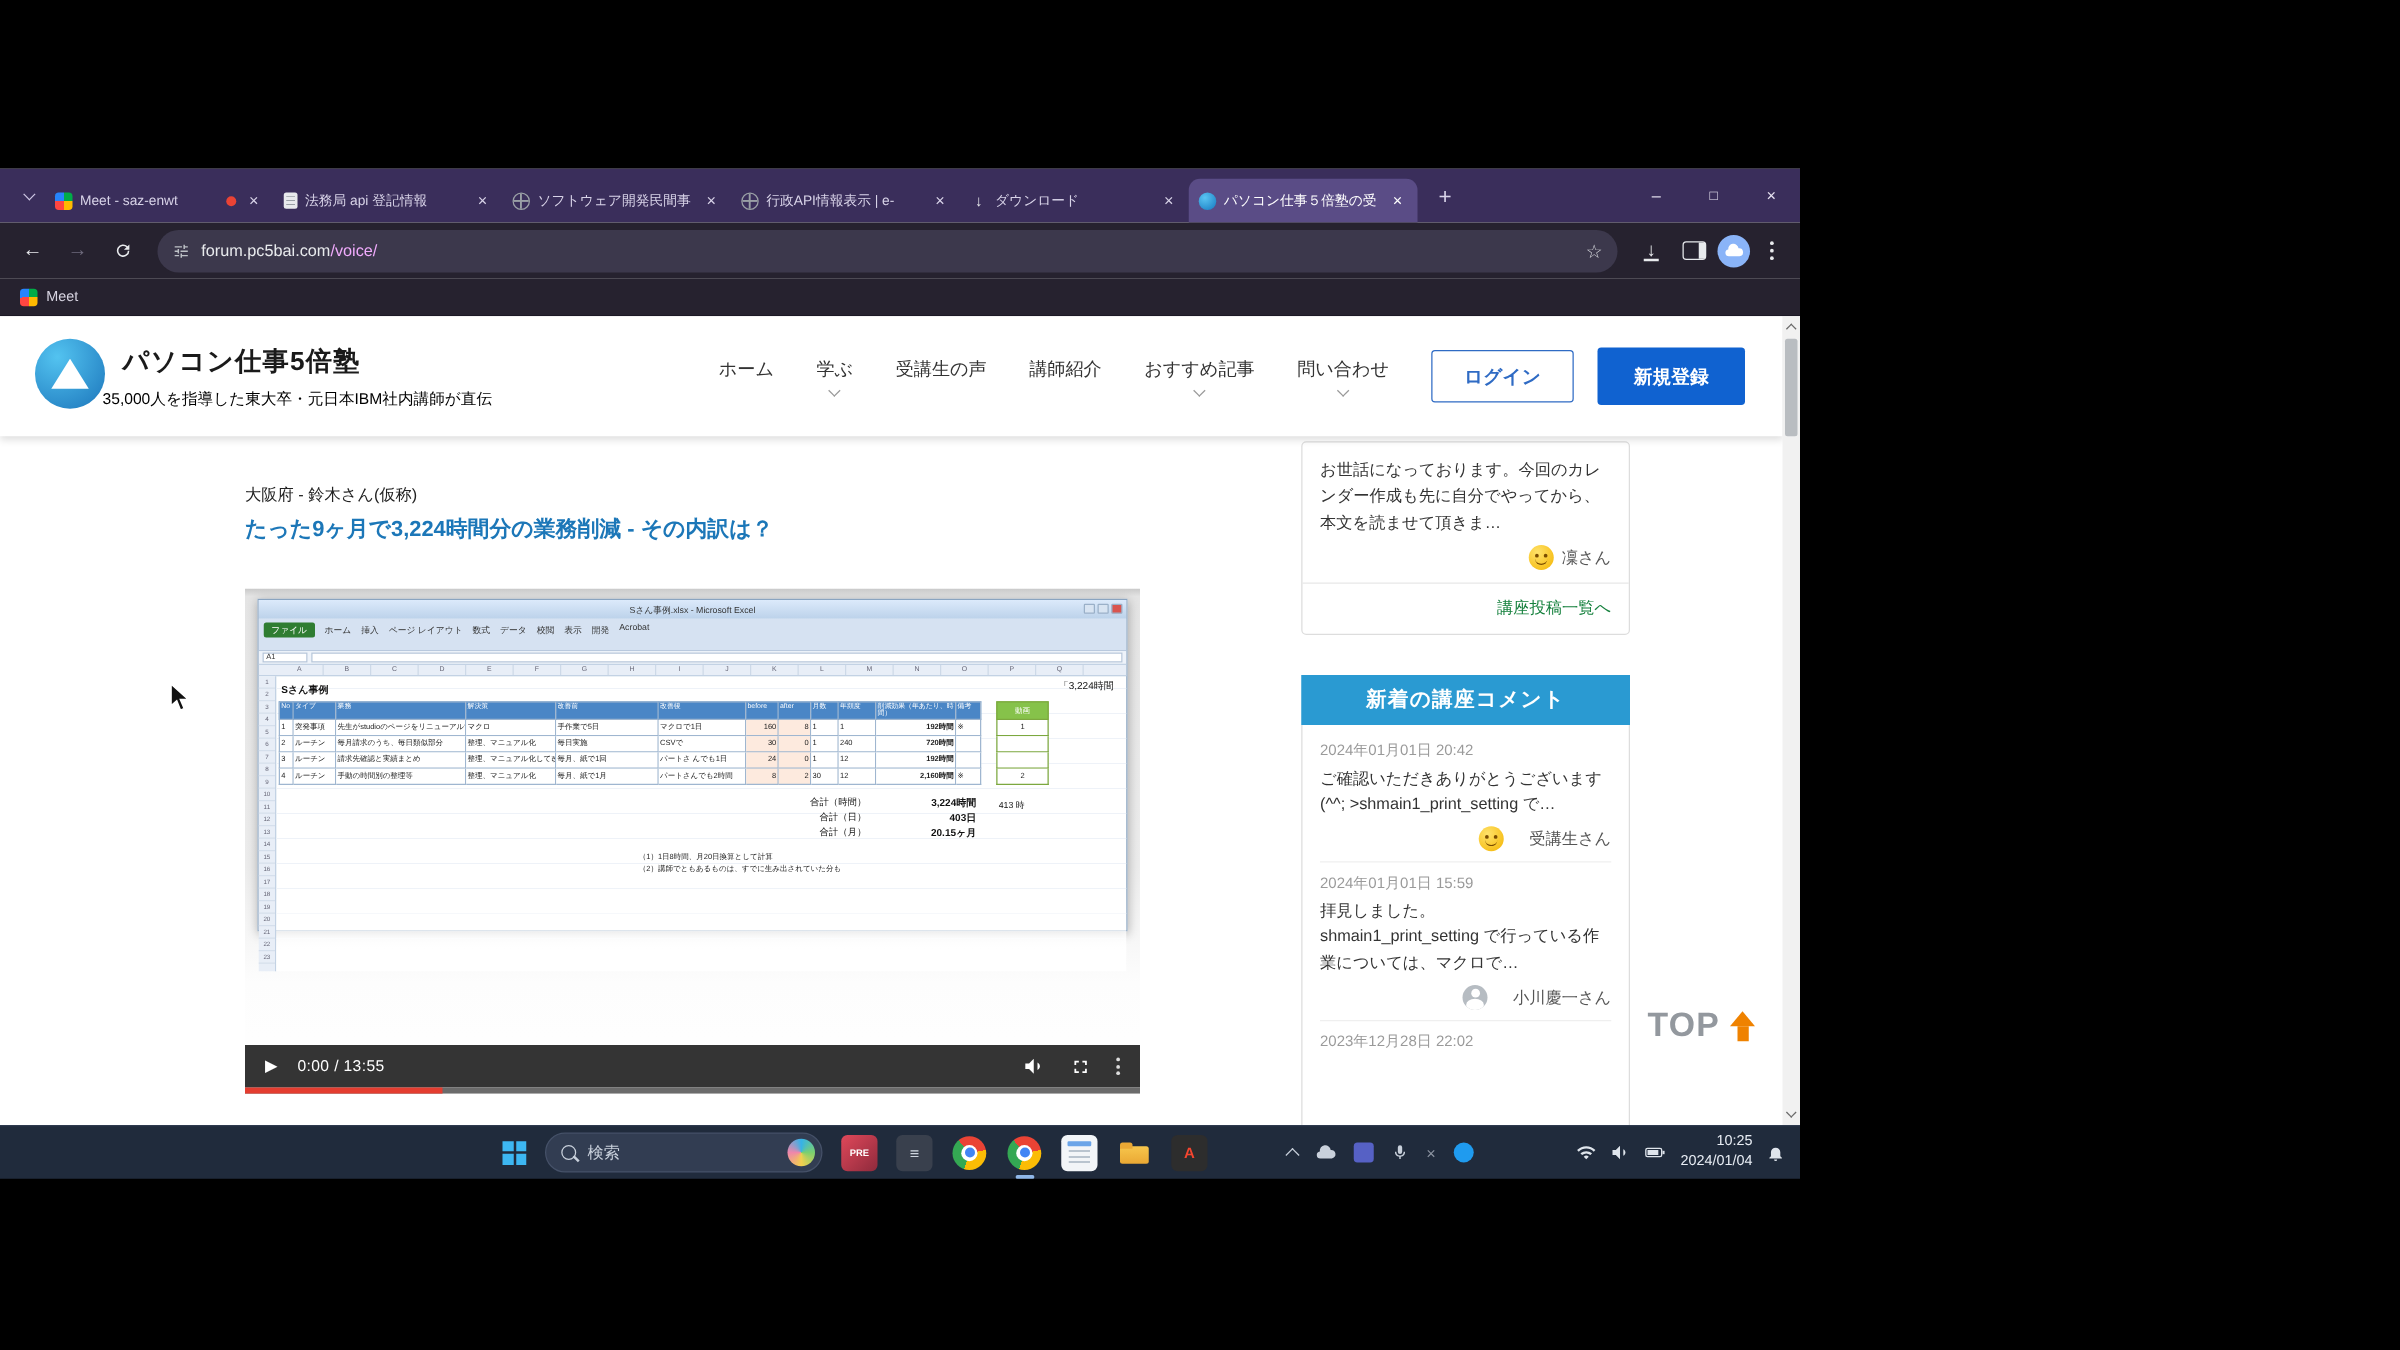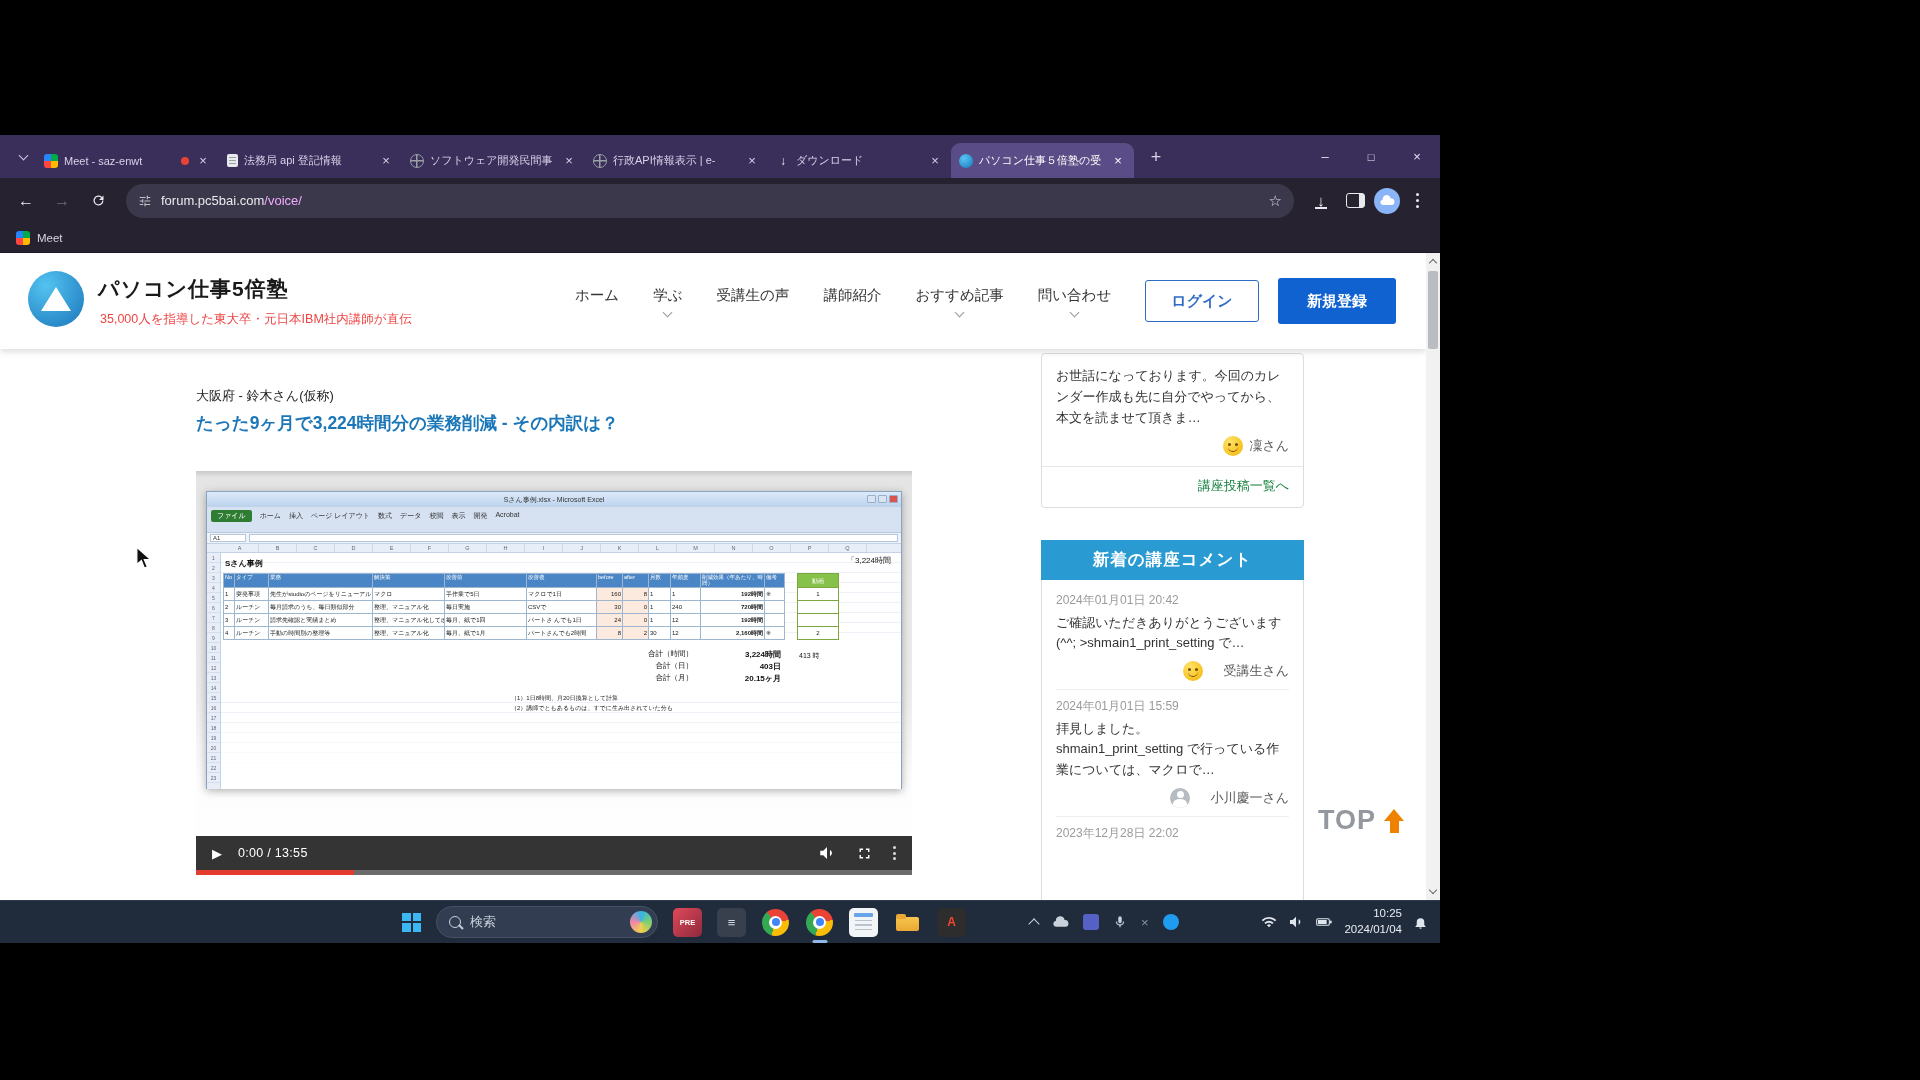--- a/index.html
+++ b/index.html
@@ -48,34 +48,34 @@
 
 .bookmarks{position:absolute;top:88px;left:0;width:100%;height:30px;background:#26222f;display:flex;align-items:center;padding:0 16px;gap:7px;border-bottom:1px solid #1b1825}
 .bm-label{font-size:11.5px;color:#d8d5e2}
 
 
 .page{position:absolute;top:118px;left:0;right:0;bottom:0;background:#fff;overflow:hidden}
 .site-header{position:absolute;top:0;left:0;right:14px;height:96px;background:#fff;box-shadow:0 3px 6px rgba(0,0,0,.13);z-index:5}
 .logo{position:absolute;left:28px;top:18px;width:56px;height:56px;border-radius:50%;background:radial-gradient(circle at 32% 26%,#53c3f0,#1b75bb)}
 .logo::after{content:"";position:absolute;left:13px;top:16px;border-left:15px solid transparent;border-right:15px solid transparent;border-bottom:24px solid #fff}
 .site-title{position:absolute;left:98px;top:22px;font-size:21px;font-weight:bold;color:#1a1a1a;letter-spacing:1px}
-.site-sub{position:absolute;left:100px;top:58px;font-size:12.5px;color:#ef4444}
+.site-sub{position:absolute;left:82px;top:58px;font-size:12.5px;color:#000000}
 .main-nav{position:absolute;left:575px;top:0;height:96px;display:flex;align-items:center;gap:34px}
 .nav-item{display:flex;flex-direction:column;align-items:center;font-size:14.5px;color:#333}
 .nav-caret{width:7px;height:7px;border-right:1.5px solid #999;border-bottom:1.5px solid #999;transform:rotate(45deg);margin-top:4px}
 .nav-caret.hidden{visibility:hidden}
 .btn-login{position:absolute;left:1145px;top:27px;width:114px;height:42px;border:1.5px solid #2f6bc4;border-radius:3px;color:#2f6bc4;font-size:15px;font-weight:bold;display:flex;align-items:center;justify-content:center;background:#fff}
 .btn-signup{position:absolute;left:1278px;top:25px;width:118px;height:46px;background:#1062d0;border-radius:3px;color:#fff;font-size:15px;font-weight:bold;display:flex;align-items:center;justify-content:center}
 
 .article-author{position:absolute;left:196px;top:134px;font-size:13px;color:#222}
 .article-title{position:absolute;left:196px;top:158px;font-size:17.5px;font-weight:bold;color:#1c77b8}
 
 
 .video{position:absolute;left:196px;top:218px;width:716px;height:404px;background:linear-gradient(180deg,#c9c9c9 0,#e4e4e4 6px,#ececec 55%,#fdfdfd 78%,#fff 100%);overflow:hidden}
-.xl{position:absolute;left:10px;top:20px;width:696px;height:298px;background:#fff;border:1px solid #8aa4c0;box-shadow:0 2px 8px rgba(0,0,0,.3)}
+.xl{position:absolute;left:10px;top:8px;width:696px;height:266px;background:#fff;border:1px solid #8aa4c0;box-shadow:0 2px 8px rgba(0,0,0,.3)}
 .xl-title{height:15px;background:linear-gradient(#dceafb,#bcd2ea);display:flex;align-items:center;justify-content:center;font-size:7px;color:#333;position:relative}
 .xl-btns{position:absolute;right:3px;top:3px;display:flex;gap:2px}
 .xl-btn{width:9px;height:8px;background:#d8e4f2;border:0.5px solid #9ab0c8;border-radius:1px}
 .xl-btn.close{background:#d9544f}
 .xl-ribbon{height:26px;background:#d6e2f2;border-bottom:1px solid #b9c9de;display:flex;align-items:flex-start;padding:3px 4px;gap:8px}
 .xl-file{background:#2f7d32;color:#fff;font-size:7px;padding:1px 6px;border-radius:2px;flex:none}
 #ribbon-tabs{display:flex;gap:8px}
 .xl-rtab{font-size:7px;color:#333;padding-top:1px;white-space:nowrap}
 .xl-formula{height:11px;background:#eef3fa;border-bottom:1px solid #c3d2e4;display:flex;align-items:center;gap:3px;padding:0 3px}
 .xl-name{width:36px;height:8px;background:#fff;border:0.5px solid #b6c6da;font-size:6px;line-height:7px;padding-left:2px;color:#333}

